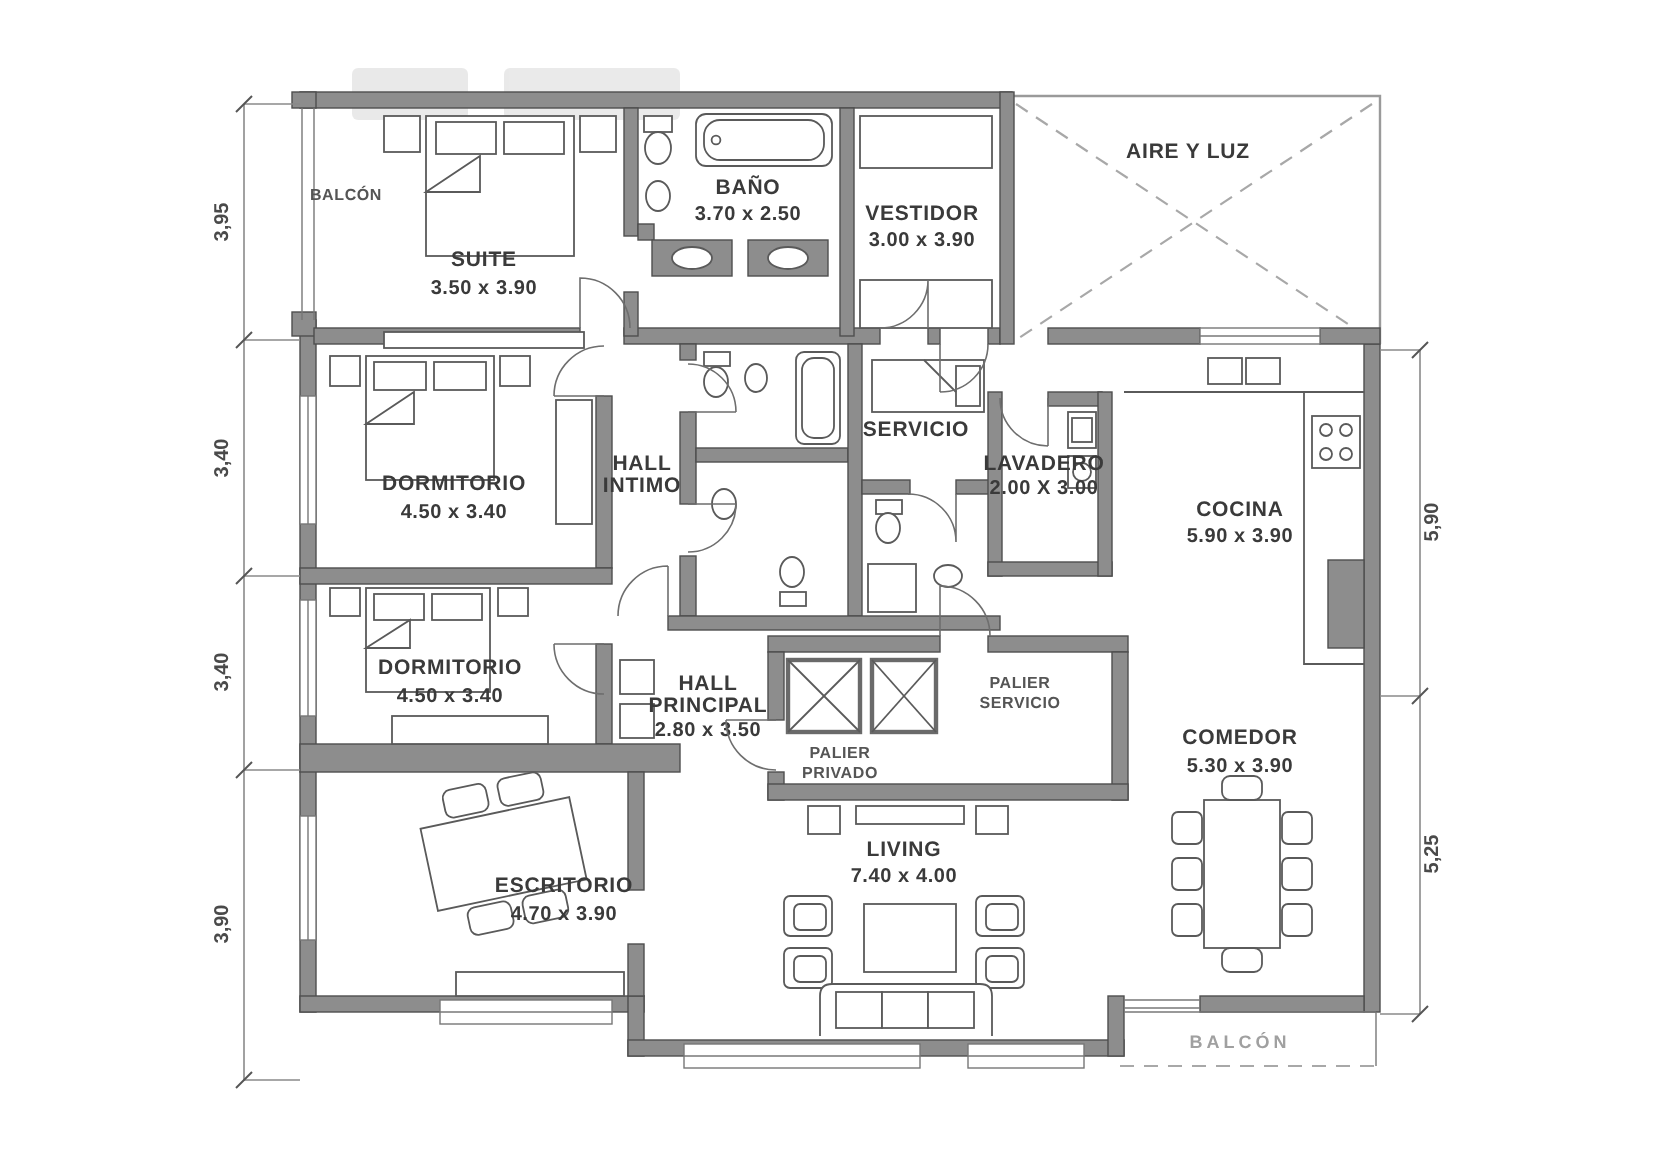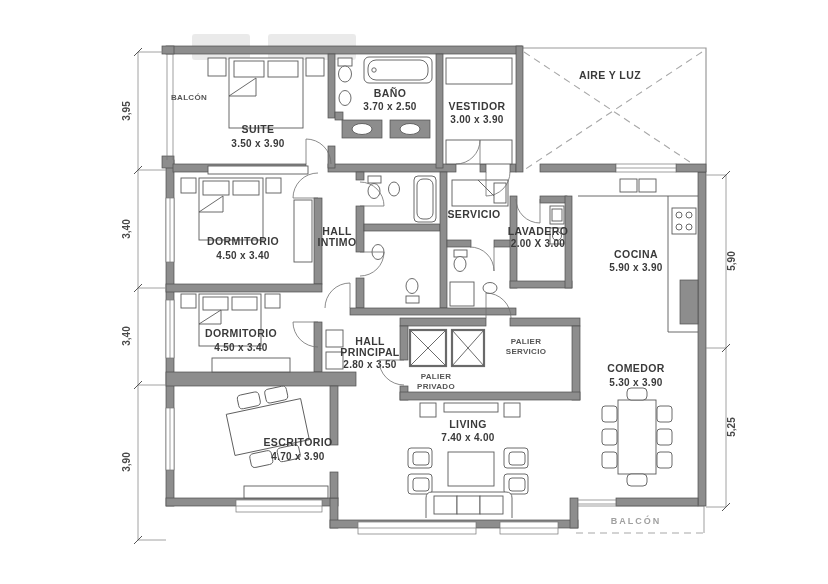--- a/index.html
+++ b/index.html
@@ -1,20 +1,20 @@
 <!DOCTYPE html>
 <html style="--wall: #8d8d8d; --wallstroke: #4f4f4f; --line: #5a5a5a; --text: #3a3a3a; --muted: #a0a0a0; --bg: #ffffff;"><head>
 <meta charset="utf-8">
 <style>
   :root{
     --wall:#8d8d8d; --wallstroke:#4f4f4f; --line:#5a5a5a;
     --text:#3a3a3a; --muted:#a0a0a0; --bg:#ffffff; --dim:#8a8a8a;
   }
   html,body{margin:0;padding:0;background:var(--bg);}
-  .stage{width:794px;height:584px;position:relative;background:var(--bg);overflow:hidden;margin-left:16px;}
+  .stage{width:794px;height:584px;position:relative;background:var(--bg);overflow:hidden;}
   svg{display:block;}
   .wall{fill:var(--wall);stroke:var(--wallstroke);stroke-width:.7;}
   .thin{fill:none;stroke:var(--line);stroke-width:.9;}
   .thin2{fill:none;stroke:#777;stroke-width:.7;}
   .furn{fill:#fff;stroke:var(--line);stroke-width:.9;}
   .darkfurn{fill:var(--wall);stroke:var(--wallstroke);stroke-width:.7;}
   .door{fill:none;stroke:#6e6e6e;stroke-width:.8;}
   .dash{fill:none;stroke:#a8a8a8;stroke-width:1.1;stroke-dasharray:7 5;}
   .court{fill:none;stroke:#9a9a9a;stroke-width:1.2;}
   .dimline{fill:none;stroke:var(--dim);stroke-width:.8;}

